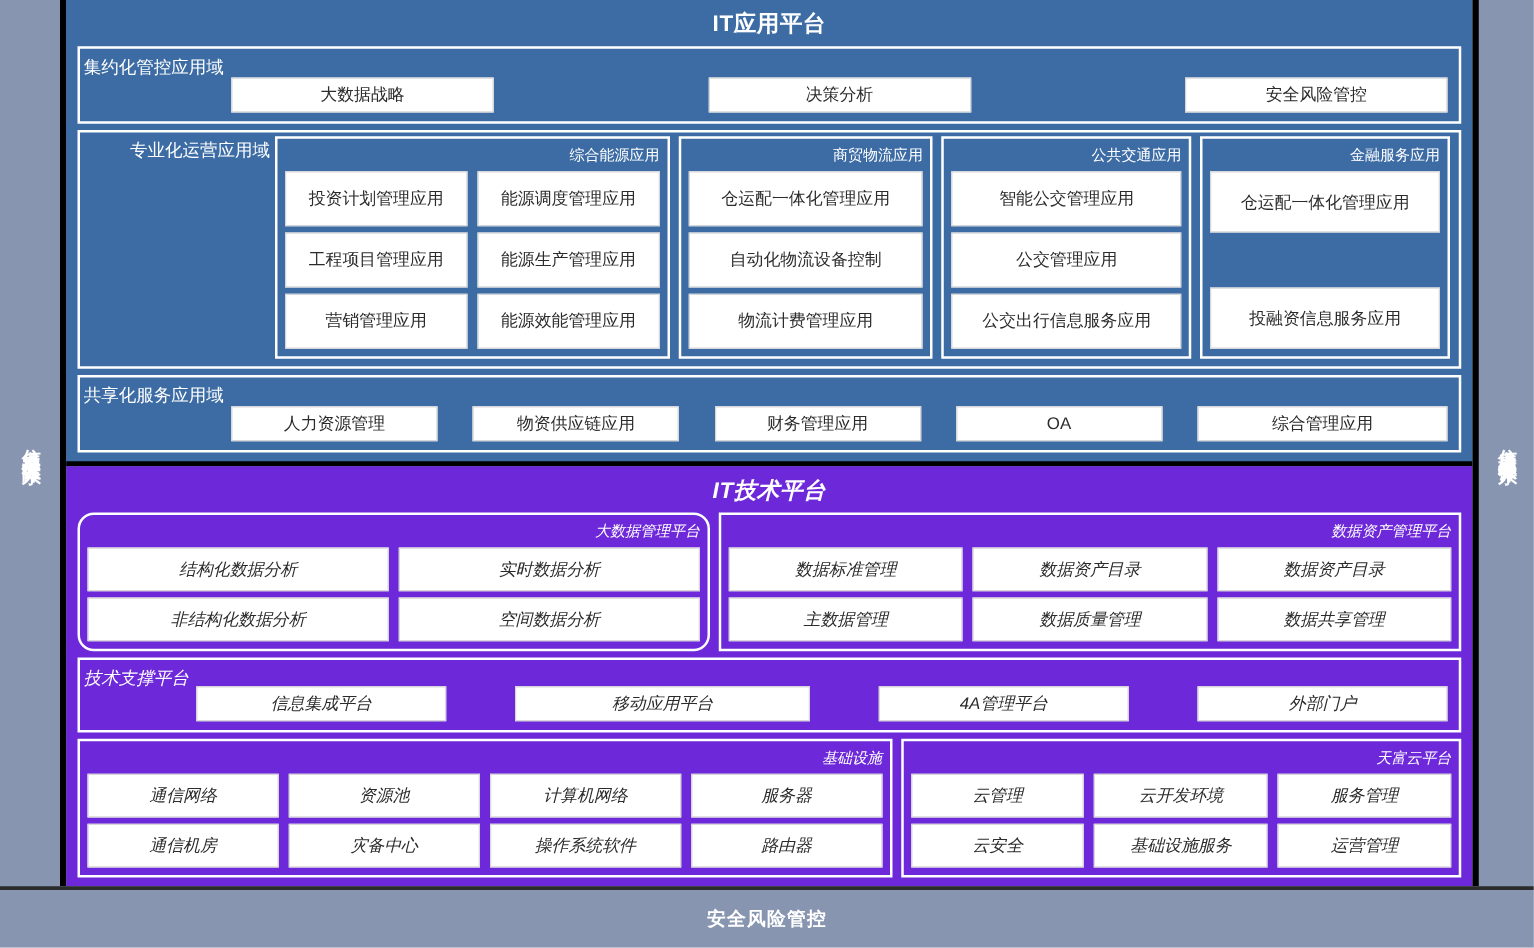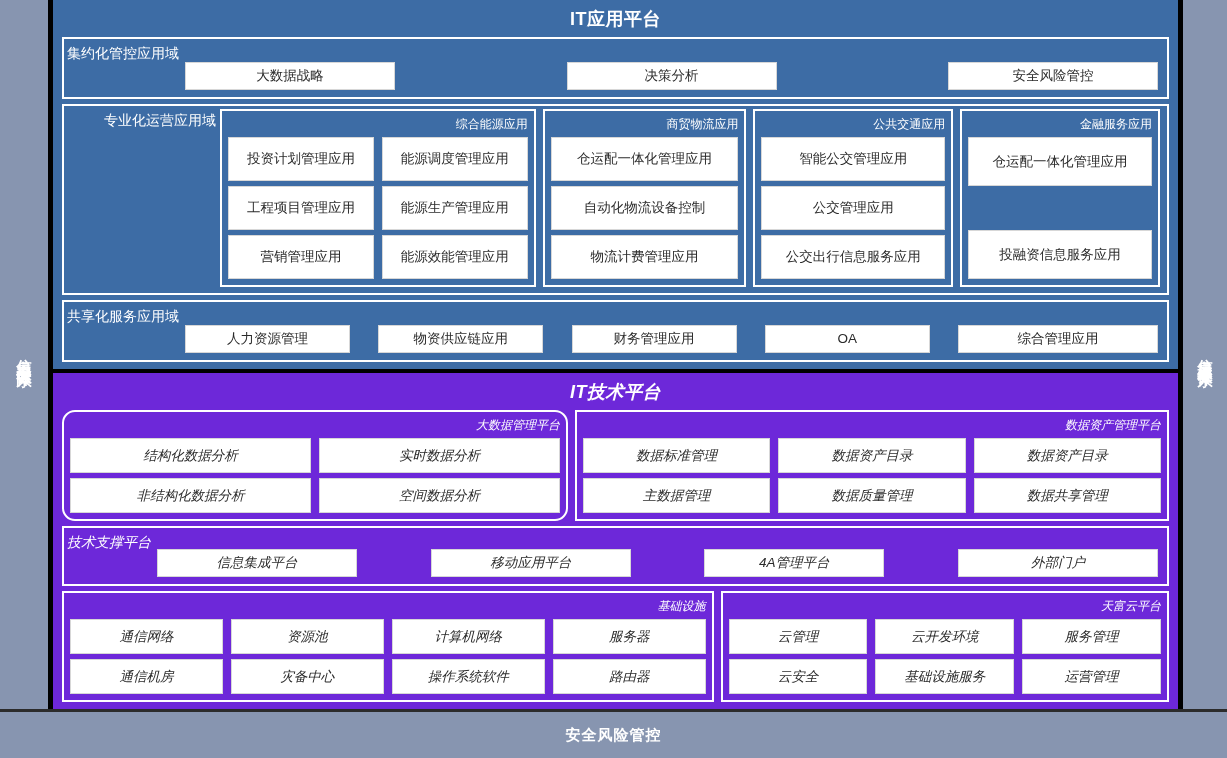--- a/index.html
+++ b/index.html
@@ -276,22 +276,22 @@
                 <div class="chip">数据质量管理</div>
                 <div class="chip">数据共享管理</div>
               </div>
             </div>
           </div>
 
           <div class="domain" style="flex:0 0 60px;">
             <div class="domain-title">技术支撑平台</div>
             <div class="chip-row spread">
               <div class="chip" style="width:200px;">信息集成平台</div>
-              <div class="chip" style="width:200px;">移动应用平台</div>
-              <div class="chip" style="width:180px;">4A管理平台</div>
+              <div class="chip" style="width:236px;">移动应用平台</div>
+              <div class="chip" style="width:200px;">4A管理平台</div>
               <div class="chip" style="width:200px;">外部门户</div>
             </div>
           </div>
 
           <div class="group-row" style="flex:1.18 1 0; padding:0;">
 
             <div class="group" style="flex:1.47 1 0;">
               <div class="group-title">基础设施</div>
               <div class="group-grid c4">
                 <div class="chip">通信网络</div>

